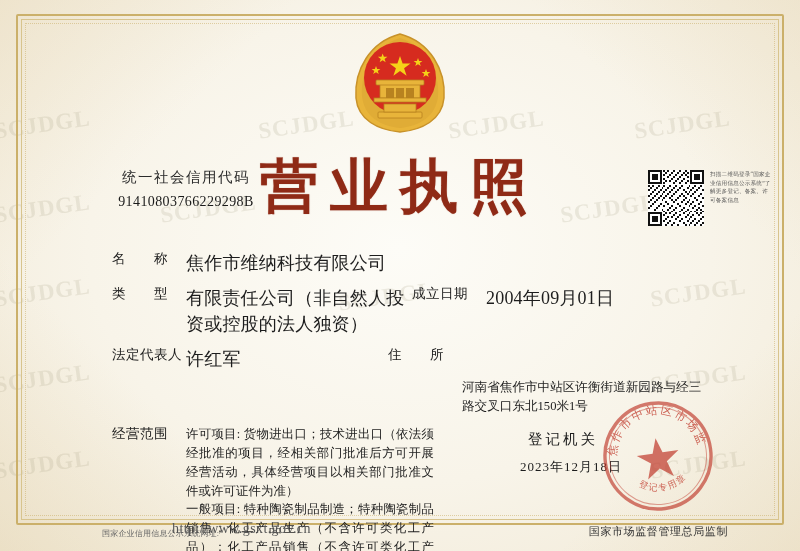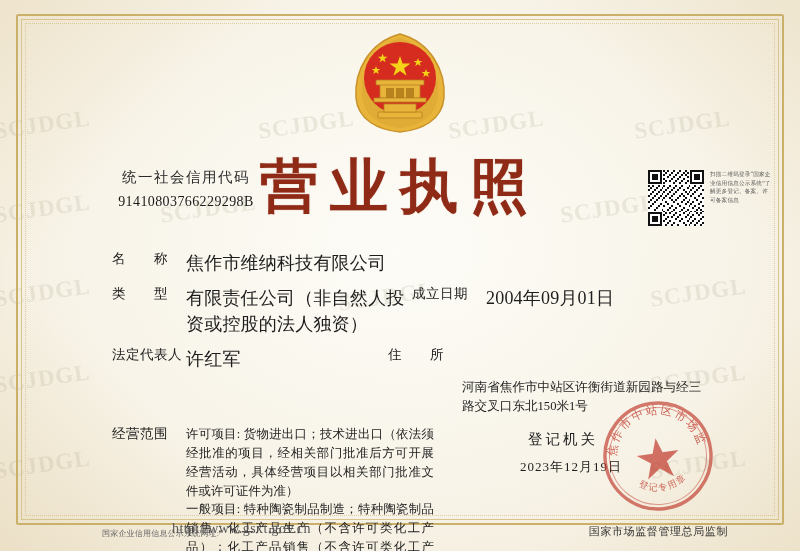--- a/index.html
+++ b/index.html
@@ -569,21 +569,21 @@
       <div class="lbl">经营范围</div>
       <div class="scope-text" style="white-space:pre-line;">许可项目: 货物进出口；技术进出口（依法须经批准的项目，经相关部门批准后方可开展经营活动，具体经营项目以相关部门批准文件或许可证件为准）
 一般项目: 特种陶瓷制品制造；特种陶瓷制品销售；化工产品生产（不含许可类化工产品）；化工产品销售（不含许可类化工产品）；机械零件、零部件加工；汽车零部件及配件制造；汽车零配件批发；汽车零配件零售；土地使用权租赁；非居住房地产租赁；机械设备租赁；办公设备租赁服务；特种设备出租（除依法须经批准的项目外，凭营业执照依法自主开展经营活动）</div>
     </div>
 
   </div>
 
   <div class="reg-auth">登记机关</div>
 
   <div class="reg-date">
-    <span>2023</span><span>年</span><span>12</span><span>月</span><span>19</span><span>日</span>
+    <span>2023</span><span>年</span><span>12</span><span>月</span><span>18</span><span>日</span>
   </div>
 
   <div class="seal">
     <svg viewBox="0 0 116 116" width="116" height="116">
       <g transform="rotate(-8 58 58)">
         <circle cx="58" cy="58" r="53" fill="none" stroke="#c0392b" stroke-width="3.4" opacity="0.85"></circle>
         <circle cx="58" cy="58" r="48.5" fill="none" stroke="#c0392b" stroke-width="1" opacity="0.6"></circle>
         <polygon points="58,40 63,55 79,55 66,64.5 71,80 58,70.5 45,80 50,64.5 37,55 53,55" fill="#c0392b" opacity="0.9"></polygon>
         <path id="sealArc" d="M 16 58 A 42 42 0 0 1 100 58" fill="none"></path>
         <text font-family="Liberation Serif, serif" font-size="11.5" fill="#c0392b" letter-spacing="2.2">

